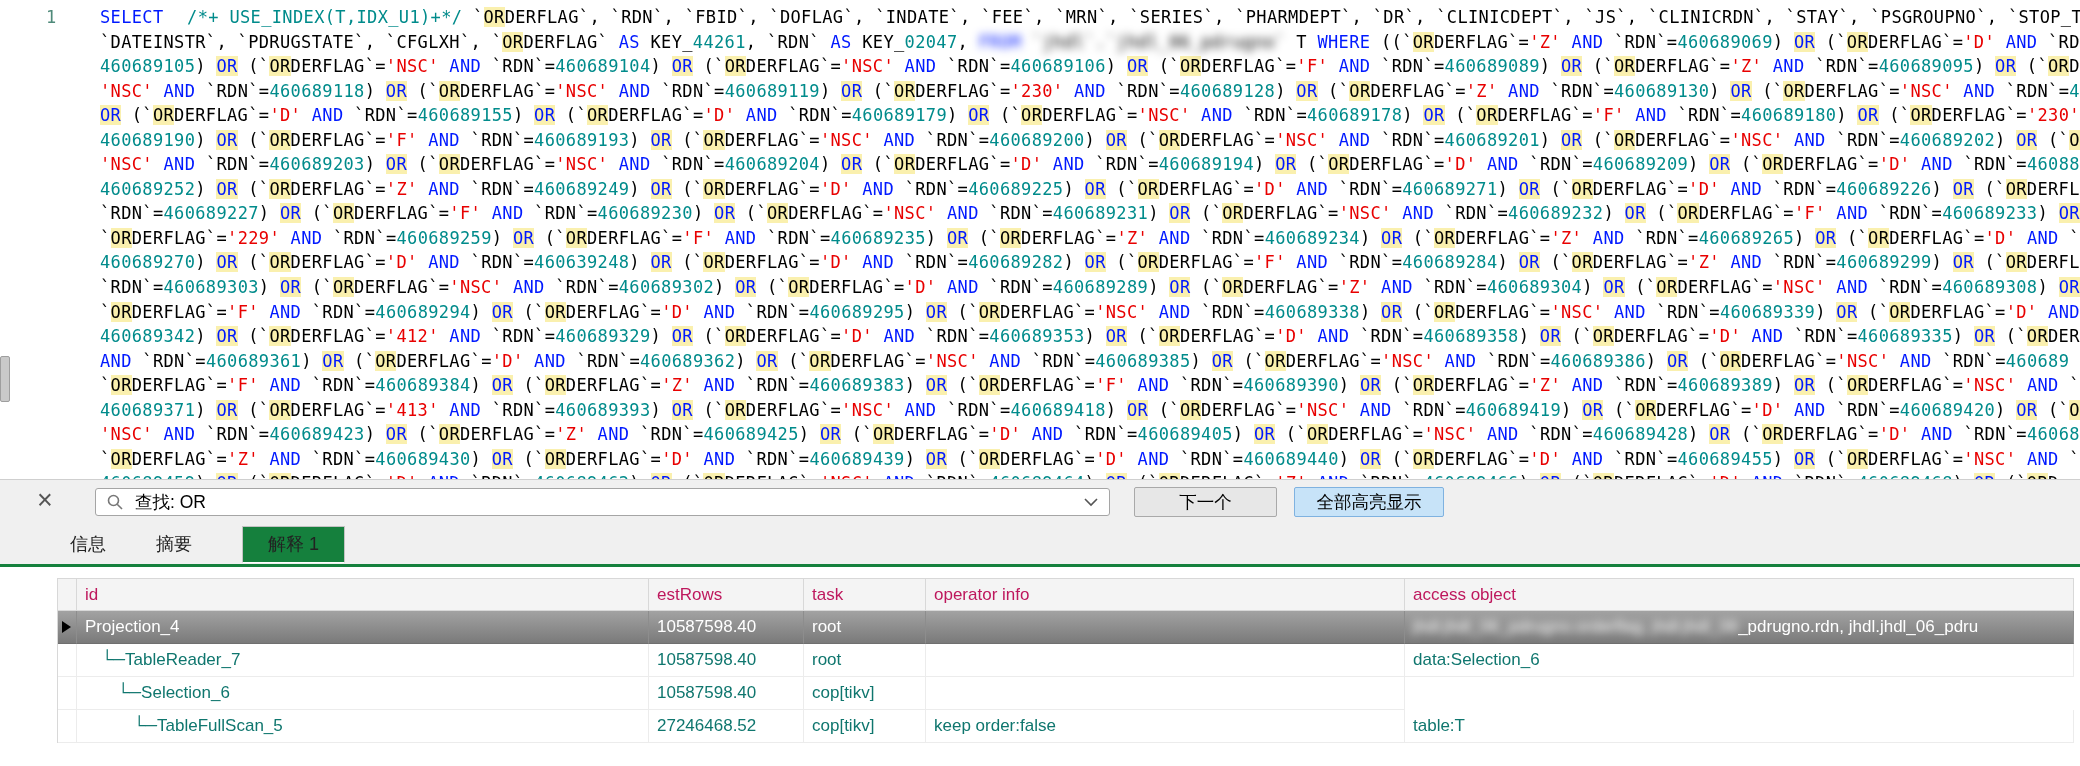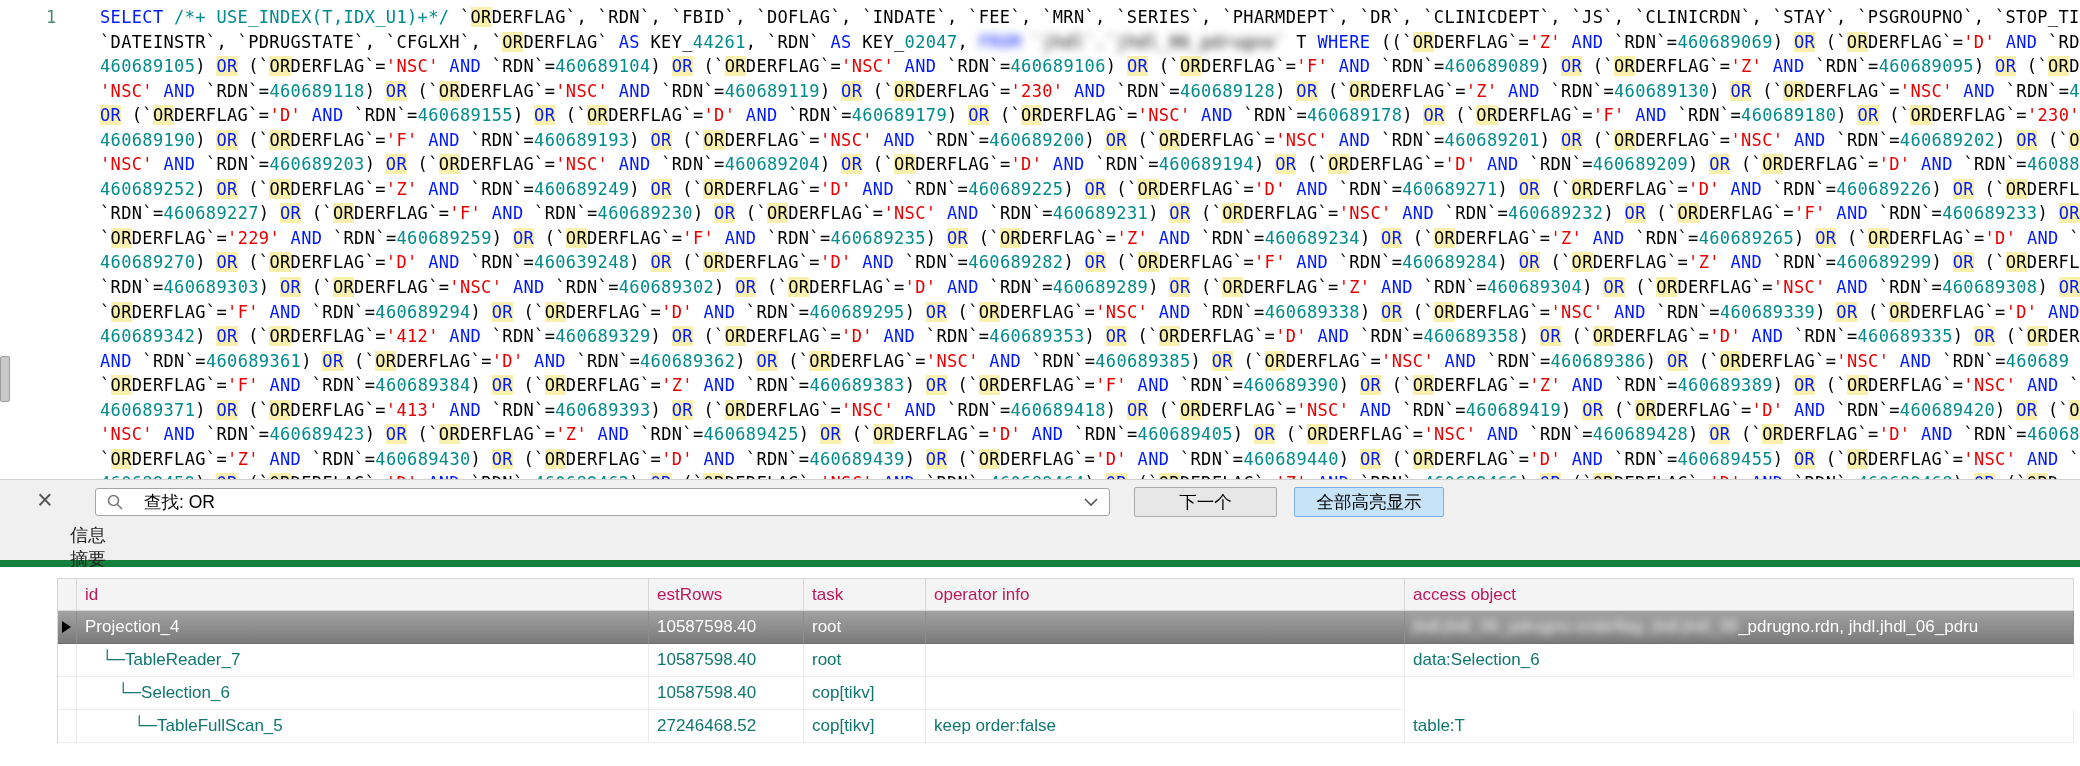--- a/index.html
+++ b/index.html
@@ -21,53 +21,53 @@
   }
   .code{position:absolute;left:0;top:5px;width:2080px;}
   .line{
     white-space:pre;padding-left:100px;height:24.55px;
     font:17px/24.55px "DejaVu Sans Mono",monospace;
     letter-spacing:0.35px;color:#000;font-variant-ligatures:none;
   }
   .tk-kw{color:#0019ff;}
   .tk-str{color:#e80000;}
   .tk-num{color:#008b8b;}
-  .tk-com{color:#008b8b;}
+  .tk-com{color:#008b8b;margin-left:13px;}
   .tk-id{color:#000;}
   .hl{background:#faf0ae;}
   .blur{filter:blur(4px);}
   .vthumb{
     position:absolute;left:0;top:356px;width:10px;height:46px;
     background:#c9c9c9;border:1px solid #9e9e9e;box-sizing:border-box;border-radius:2px;
   }
   
   .findbar{position:absolute;left:0;top:481px;width:2080px;height:42px;background:#f0f0f0;}
   .close-x{
     position:absolute;left:30px;top:2px;width:30px;height:34px;
     font-size:27px;color:#555;display:flex;align-items:center;justify-content:center;cursor:pointer;
   }
   .findbox{
     position:absolute;left:95px;top:7px;width:1015px;height:28px;box-sizing:border-box;
     background:#fff;border:1px solid #a5a5a5;border-radius:3px;
     display:flex;align-items:center;padding:0 10px;
   }
-  .find-text{font-size:17.5px;color:#000;margin-left:20px;}
+  .find-text{font-size:17.5px;color:#000;margin-left:11px;}
   .spacer{flex:1;}
   .fbtn{
     position:absolute;top:6px;height:30px;box-sizing:border-box;
     display:flex;align-items:center;justify-content:center;
     font-size:17.5px;color:#000;border-radius:2px;cursor:pointer;
   }
   .next-btn{left:1134px;width:143px;background:#e7e7e7;border:1px solid #a9a9a9;}
   .hlall-btn{left:1294px;width:150px;background:#c7e3f8;border:1px solid #7fb2e0;}
   
   .tabbar{
     position:absolute;left:0;top:523px;width:2080px;height:44px;background:#f0f0f0;
-    border-bottom:7px solid #15803d;box-sizing:border-box;
-    display:flex;align-items:flex-start;padding-left:45px;flex-direction:column;
+    border-bottom:3px solid #15803d;box-sizing:border-box;
+    display:flex;align-items:center;padding-left:45px;
   }
   .tab{
     height:33px;display:flex;align-items:center;justify-content:center;
     padding:0 25px;font-size:18px;color:#222;cursor:pointer;white-space:pre;
   }
   .tab.active{
     background:#15803d;border:1px solid #c3c3c3;border-bottom:1px solid #fff;
     height:37px;margin-bottom:-1px;box-sizing:border-box;margin-left:25px;
   }
   

